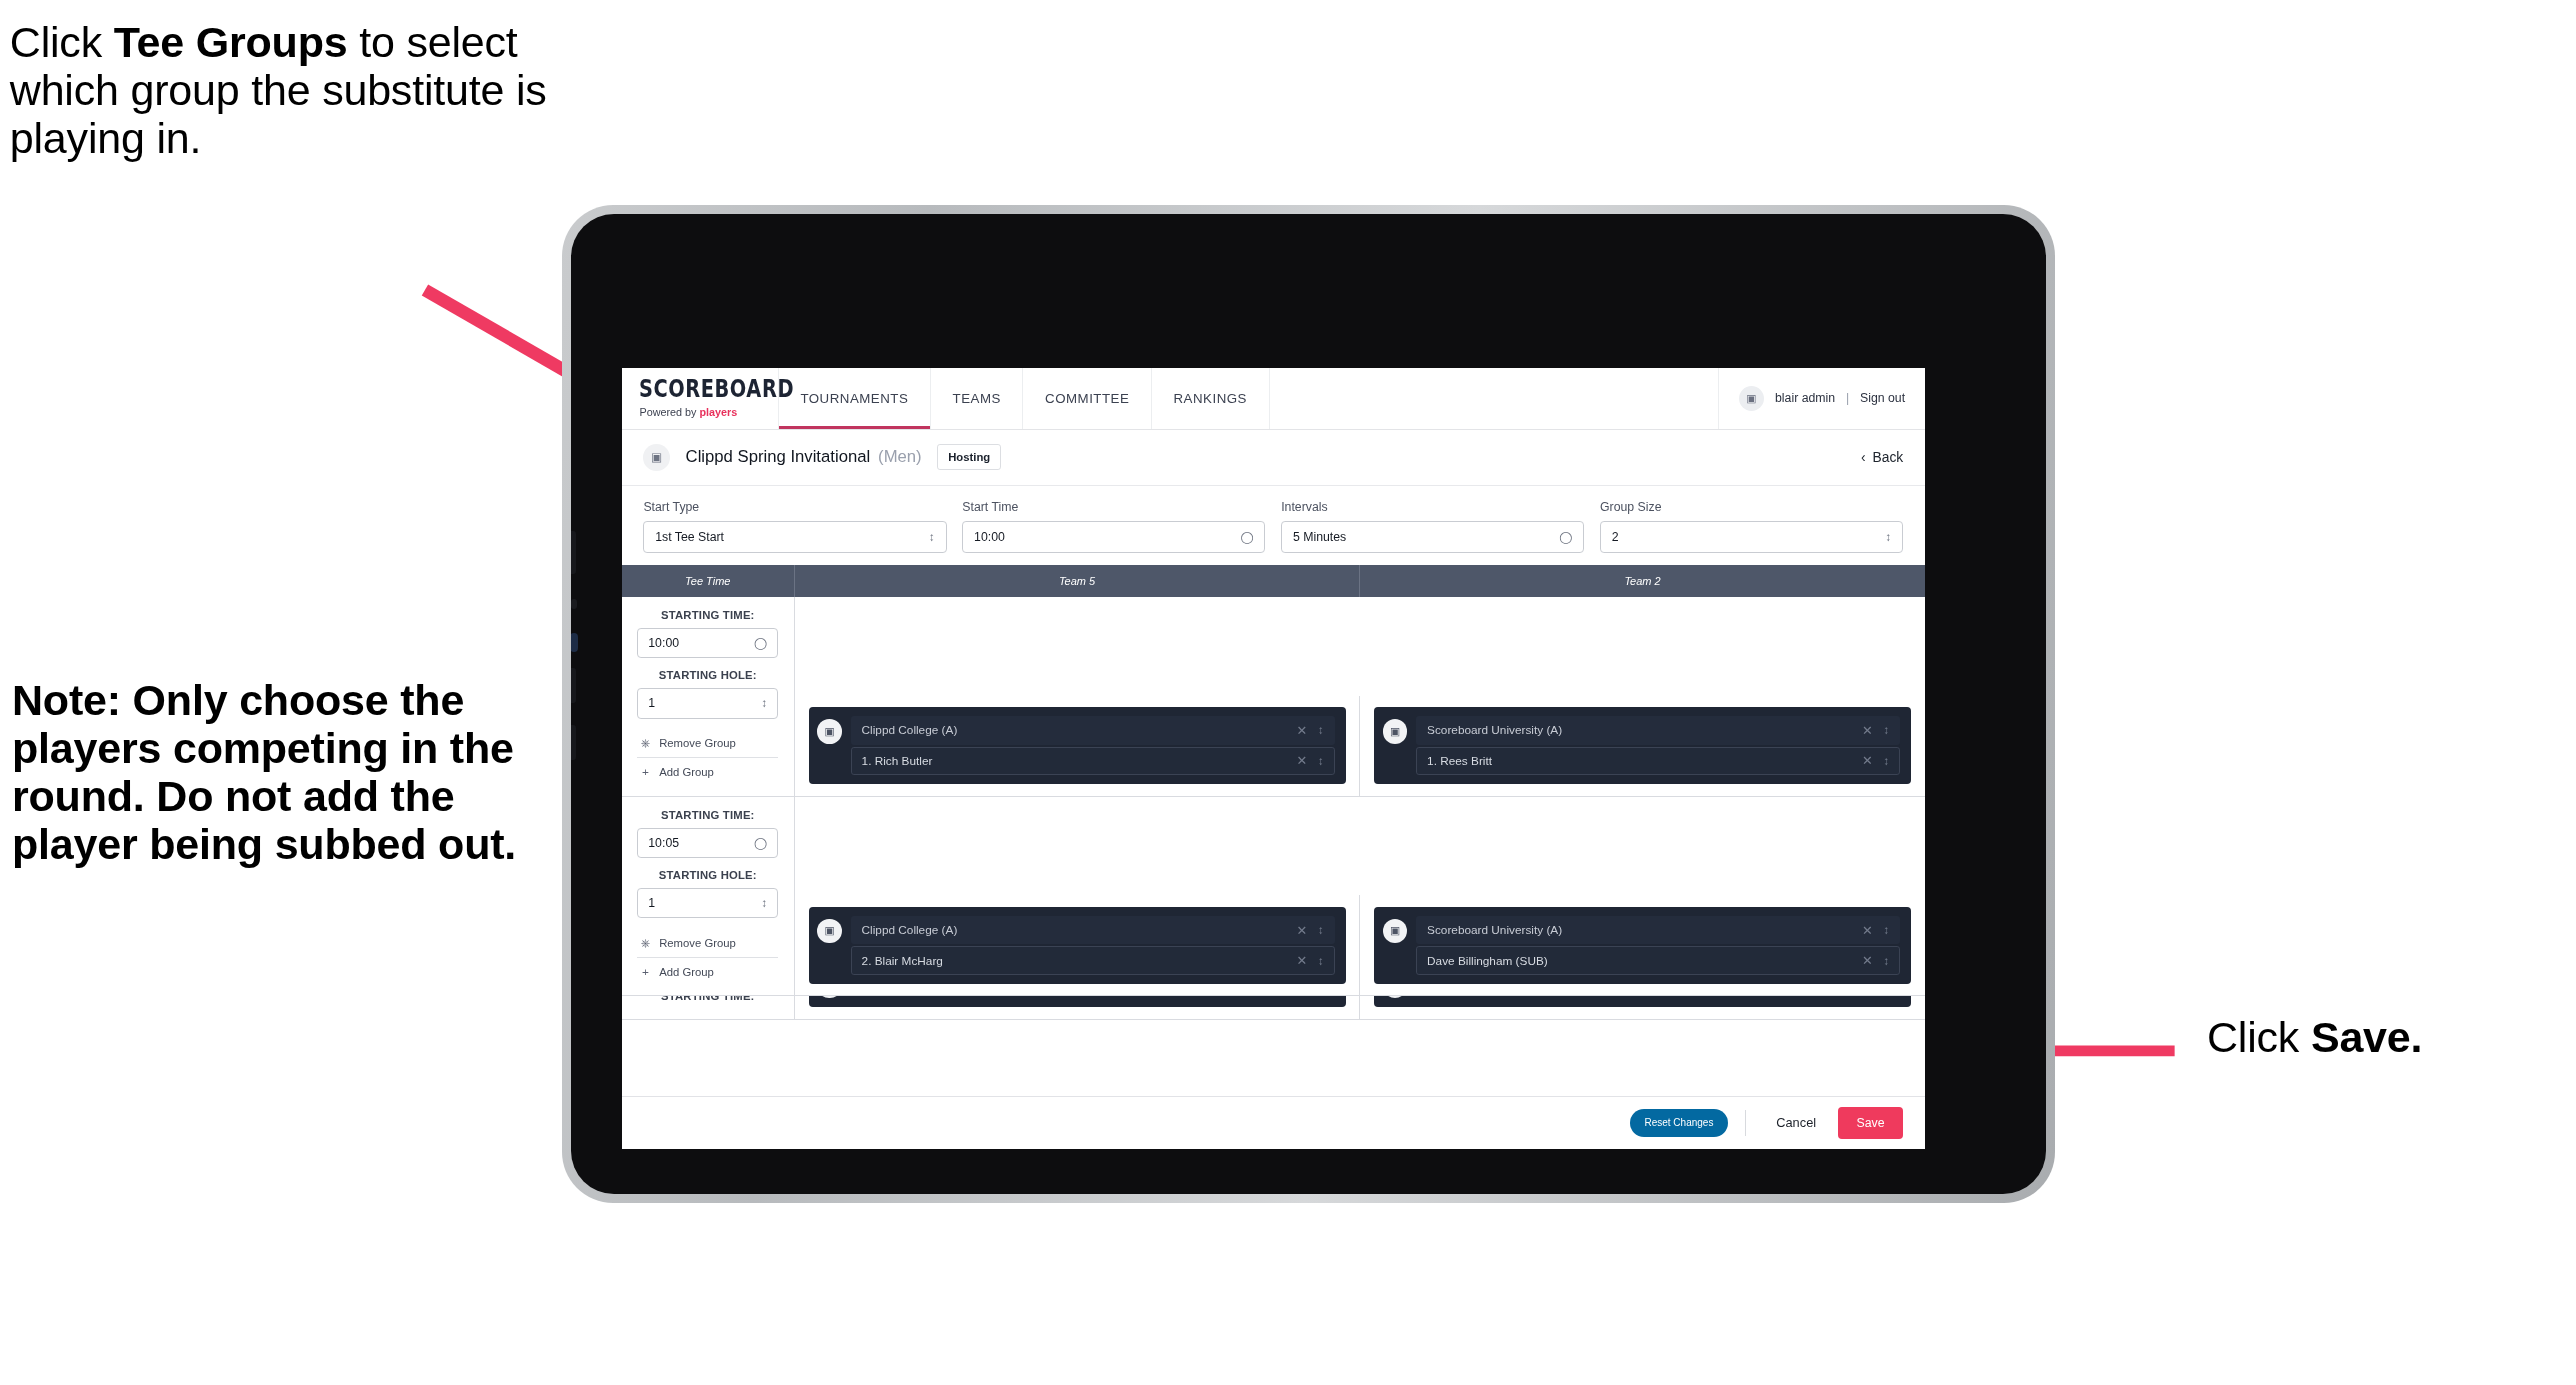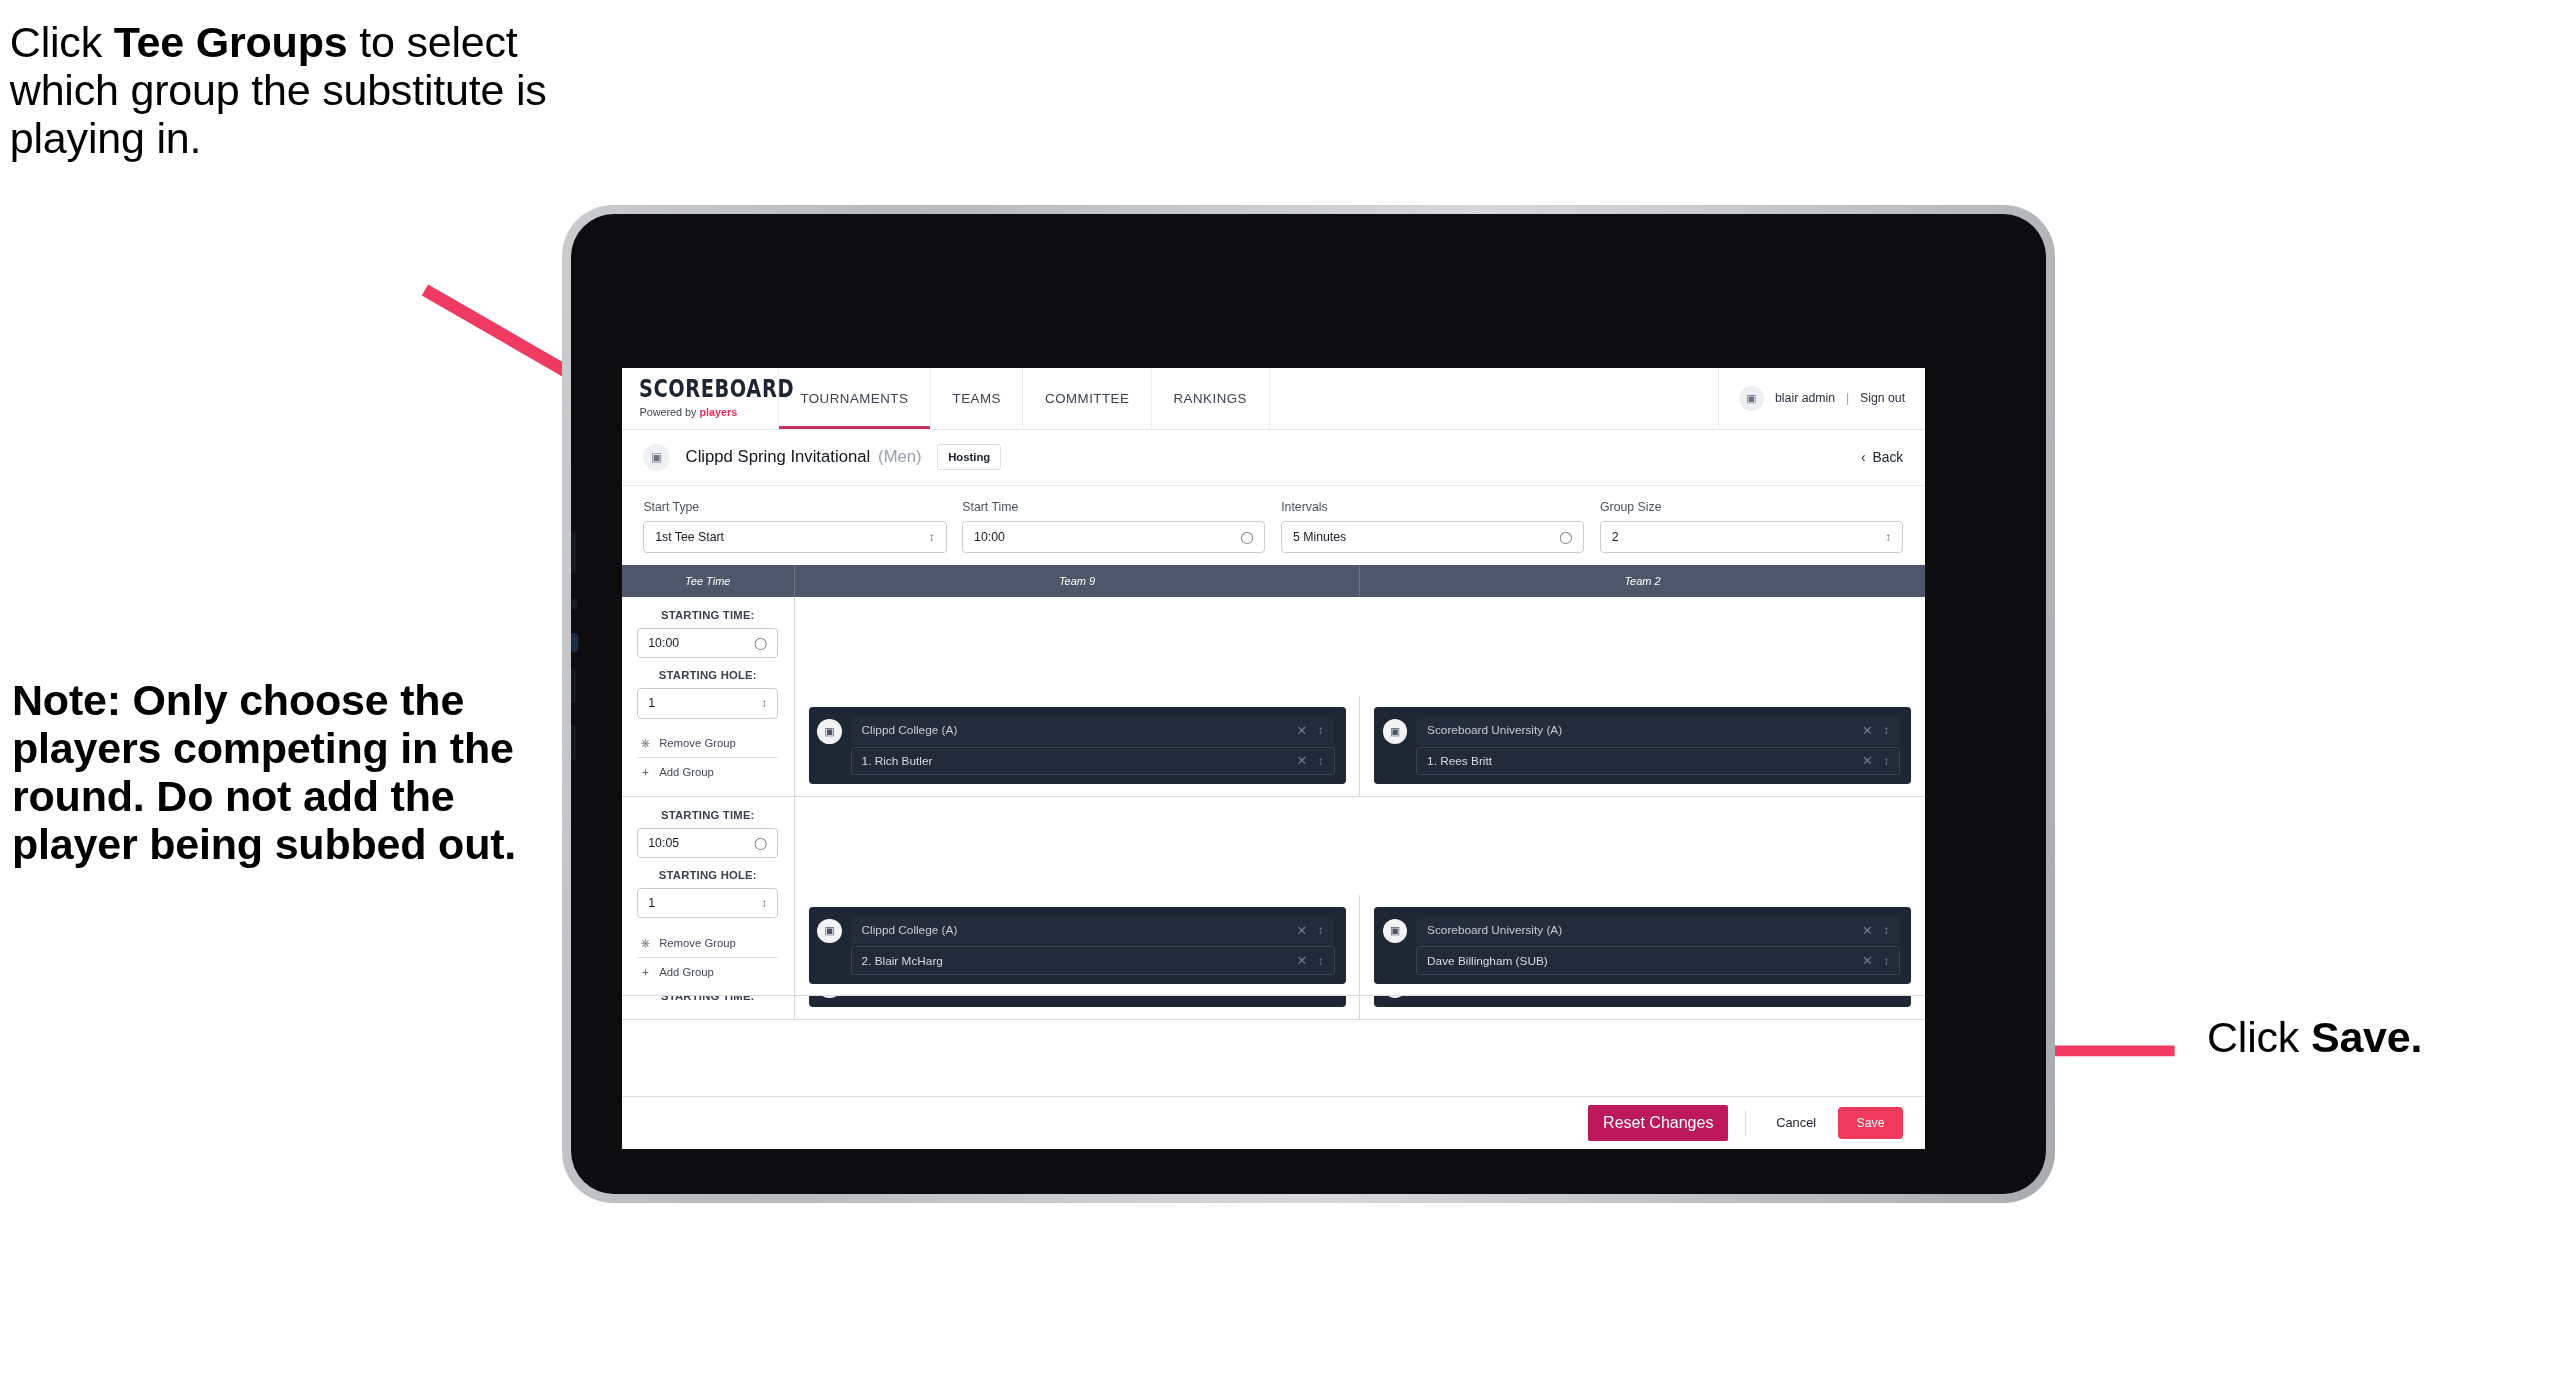--- a/index.html
+++ b/index.html
@@ -273,23 +273,23 @@
     border-top: 1px solid #e2e3e7;
     background: #fff;
     display: flex; align-items: center; justify-content: flex-end;
     gap: 0px;
     padding: 0 21.6px;
     flex: none;
     position: absolute;
     left: 0; right: 0; bottom: 0;
   }
   .btn-reset {
-    background: #be185d; color: #fff;
-    border: none; border-radius: 2px;
-    padding: 8.8px 14.7px; font-size: 16px;
+    background: #0369a1; color: #fff;
+    border: none; border-radius: 15px;
+    padding: 8.8px 14.7px; font-size: 10px;
     cursor: pointer;
     font-family: "Liberation Sans", sans-serif;
   }
   .foot-div { width: 1px; height: 25.6px; background: #d8dade; margin: 0 16.7px; }
   .btn-cancel {
     background: transparent; border: none;
     font-size: 12.8px; color: #1b2029; cursor: pointer;
     padding: 8.8px 13.8px;
     font-family: "Liberation Sans", sans-serif;
   }
@@ -394,21 +394,21 @@
           <div class="ctl-field">
             <span class="val">2</span>
             <span class="ctl-ico">↕</span>
           </div>
         </div>
       </div>
 
       <div class="table-wrap">
         <div class="thead">
           <div class="th th-teetime">Tee Time</div>
-          <div class="th th-team">Team 9</div>
+          <div class="th th-team">Team 5</div>
           <div class="th th-team">Team 2</div>
         </div>
 
         <div class="tbody">
 
           <div class="grp-row">
             <div class="cell-teetime">
               <div class="tt-label">STARTING TIME:</div>
               <div class="tt-field">
                 <span class="val">10:00</span>

